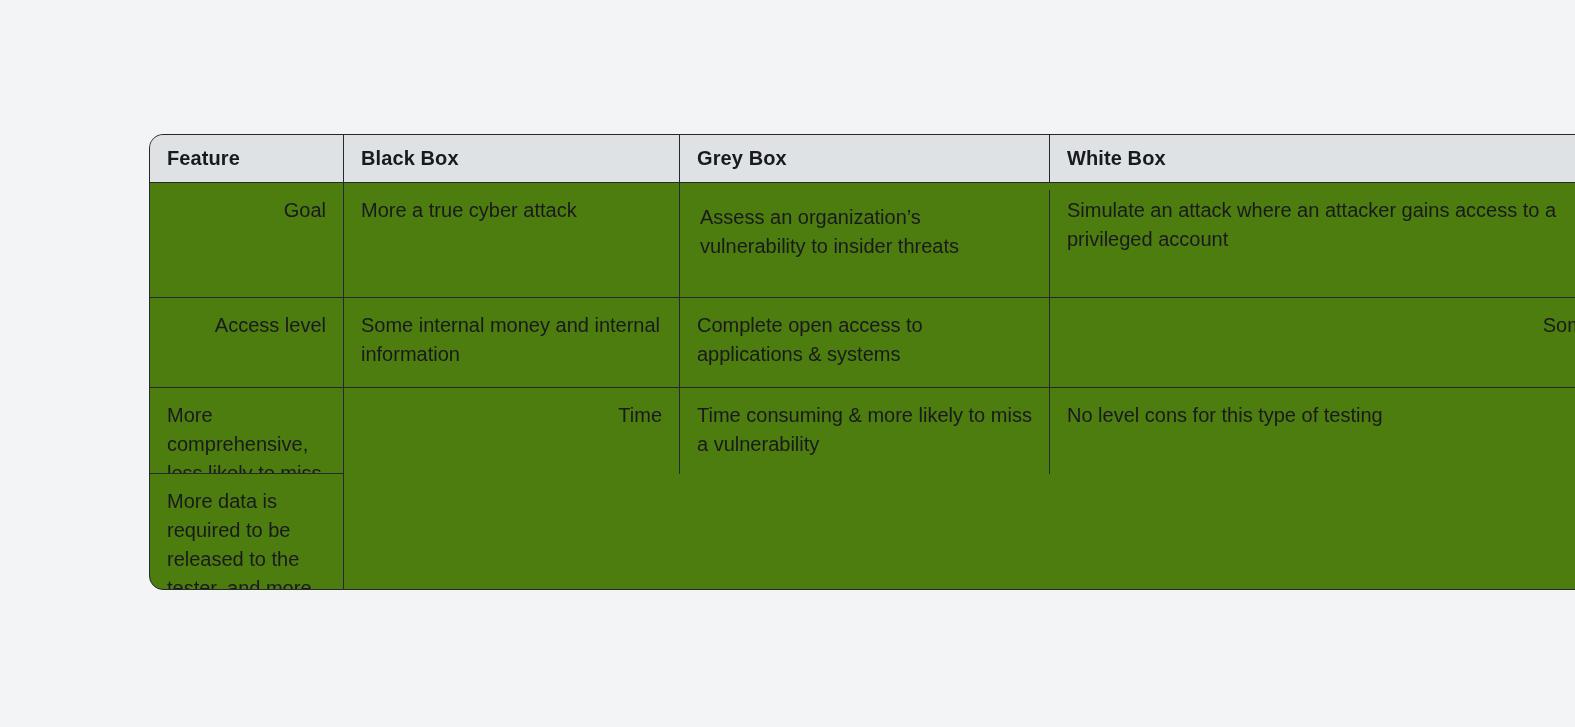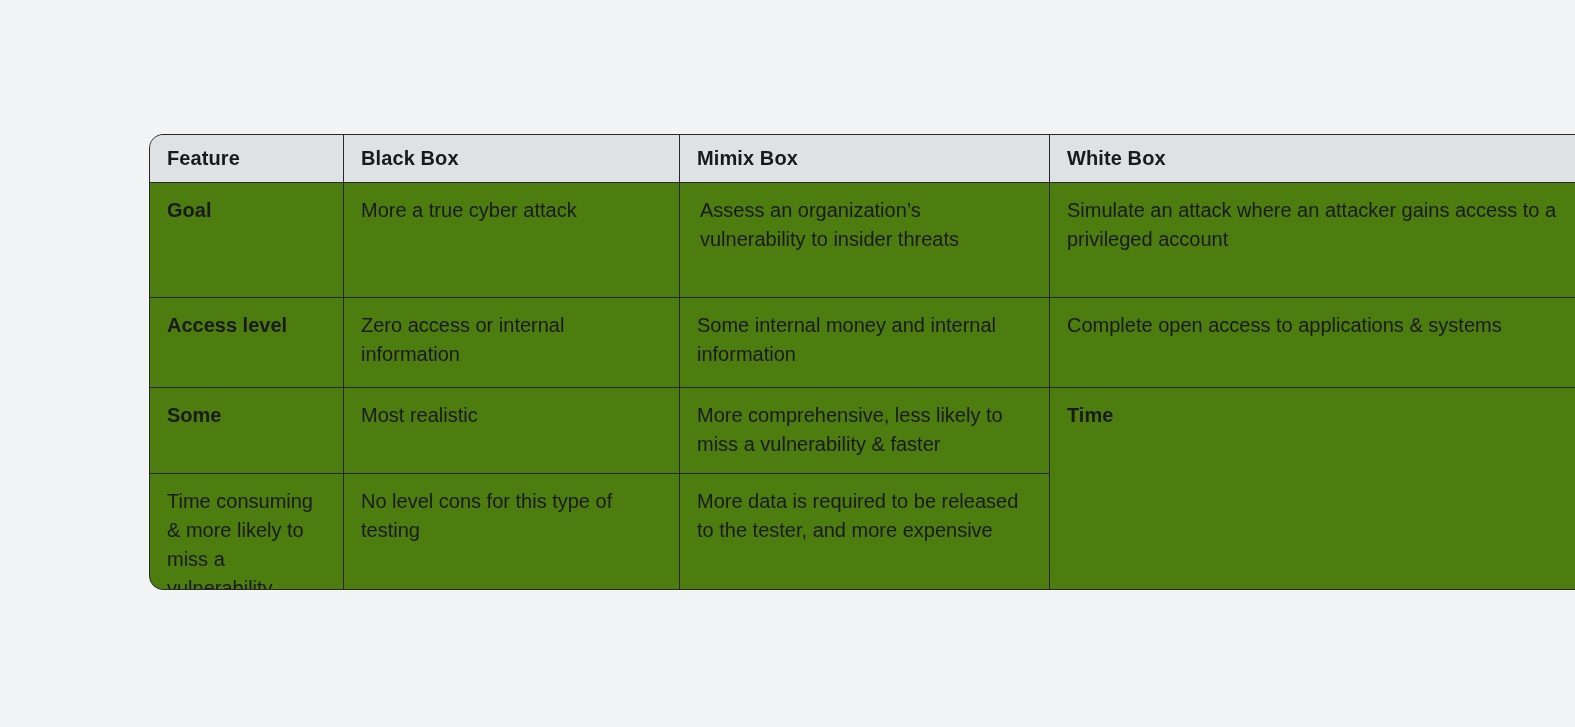--- a/index.html
+++ b/index.html
@@ -33,46 +33,44 @@
   .cell:nth-child(4n) { border-right: none; }
   .cell.last-row { border-bottom: none; }
   .header-cell {
     background: #dfe2e5;
     font-weight: bold;
     display: flex;
     align-items: center;
     padding-top: 0; padding-bottom: 0;
     letter-spacing: 0.1px;
   }
-  .label-cell { font-weight: bold; }
+  .label-cell { font-weight: normal; text-align: right; }
   .body-cell, .label-cell { padding-top: 13px; }
-  .cell.grey-goal { padding-left: 20px; }
+  .cell.grey-goal { padding-left: 20px; margin-top: 7px; }
 </style>
 </head>
 <body>
 
 <div class="comparison-table">
 
   <div class="cell header-cell">Feature</div>
   <div class="cell header-cell">Black Box</div>
-  <div class="cell header-cell">Mimix Box</div>
+  <div class="cell header-cell">Grey Box</div>
   <div class="cell header-cell">White Box</div>
 
   <div class="cell label-cell">Goal</div>
   <div class="cell body-cell">More a true cyber attack</div>
   <div class="cell body-cell grey-goal">Assess an organization’s vulnerability to insider threats</div>
   <div class="cell body-cell">Simulate an attack where an attacker gains access to a privileged account</div>
 
   <div class="cell label-cell">Access level</div>
-  <div class="cell body-cell">Zero access or internal information</div>
   <div class="cell body-cell">Some internal money and internal information</div>
   <div class="cell body-cell">Complete open access to applications &amp; systems</div>
 
   <div class="cell label-cell">Some</div>
-  <div class="cell body-cell">Most realistic</div>
   <div class="cell body-cell">More comprehensive, less likely to miss a vulnerability &amp; faster</div>
 
   <div class="cell label-cell last-row">Time</div>
   <div class="cell body-cell last-row">Time consuming &amp; more likely to miss a vulnerability</div>
   <div class="cell body-cell last-row">No level cons for this type of testing</div>
   <div class="cell body-cell last-row">More data is required to be released to the tester, and more expensive</div>
 
 </div>
 
 </body></html>

